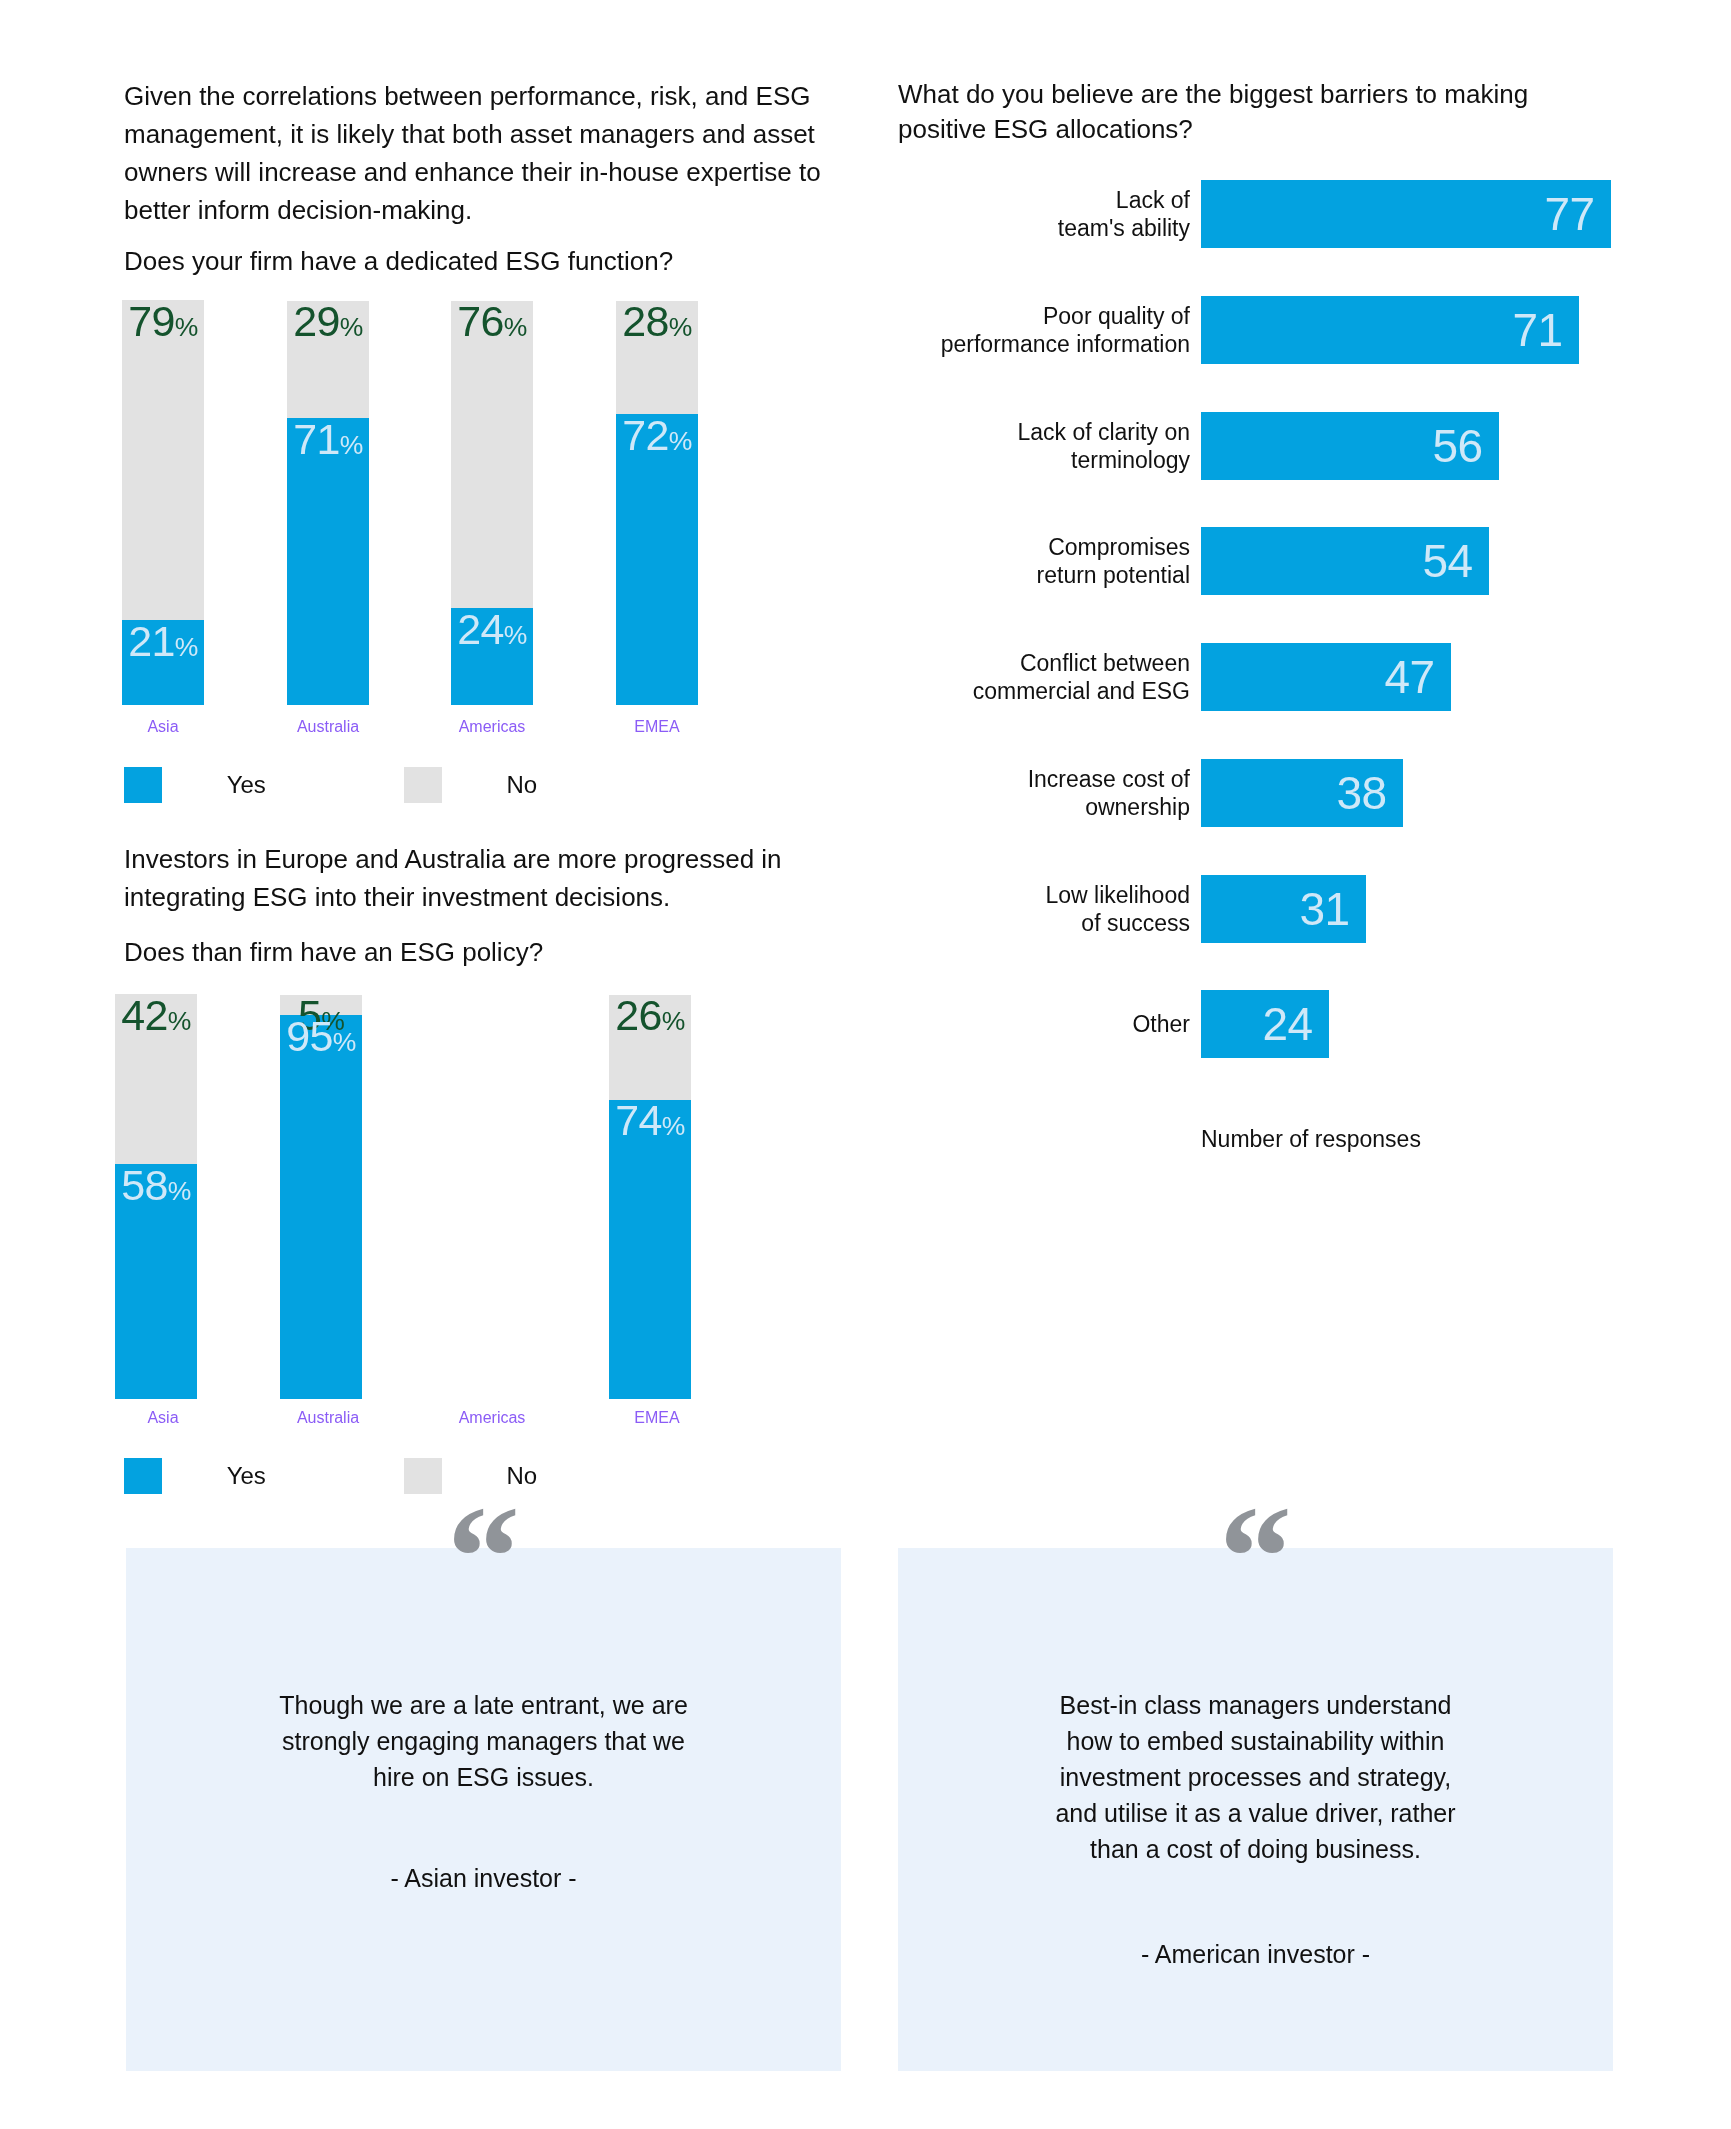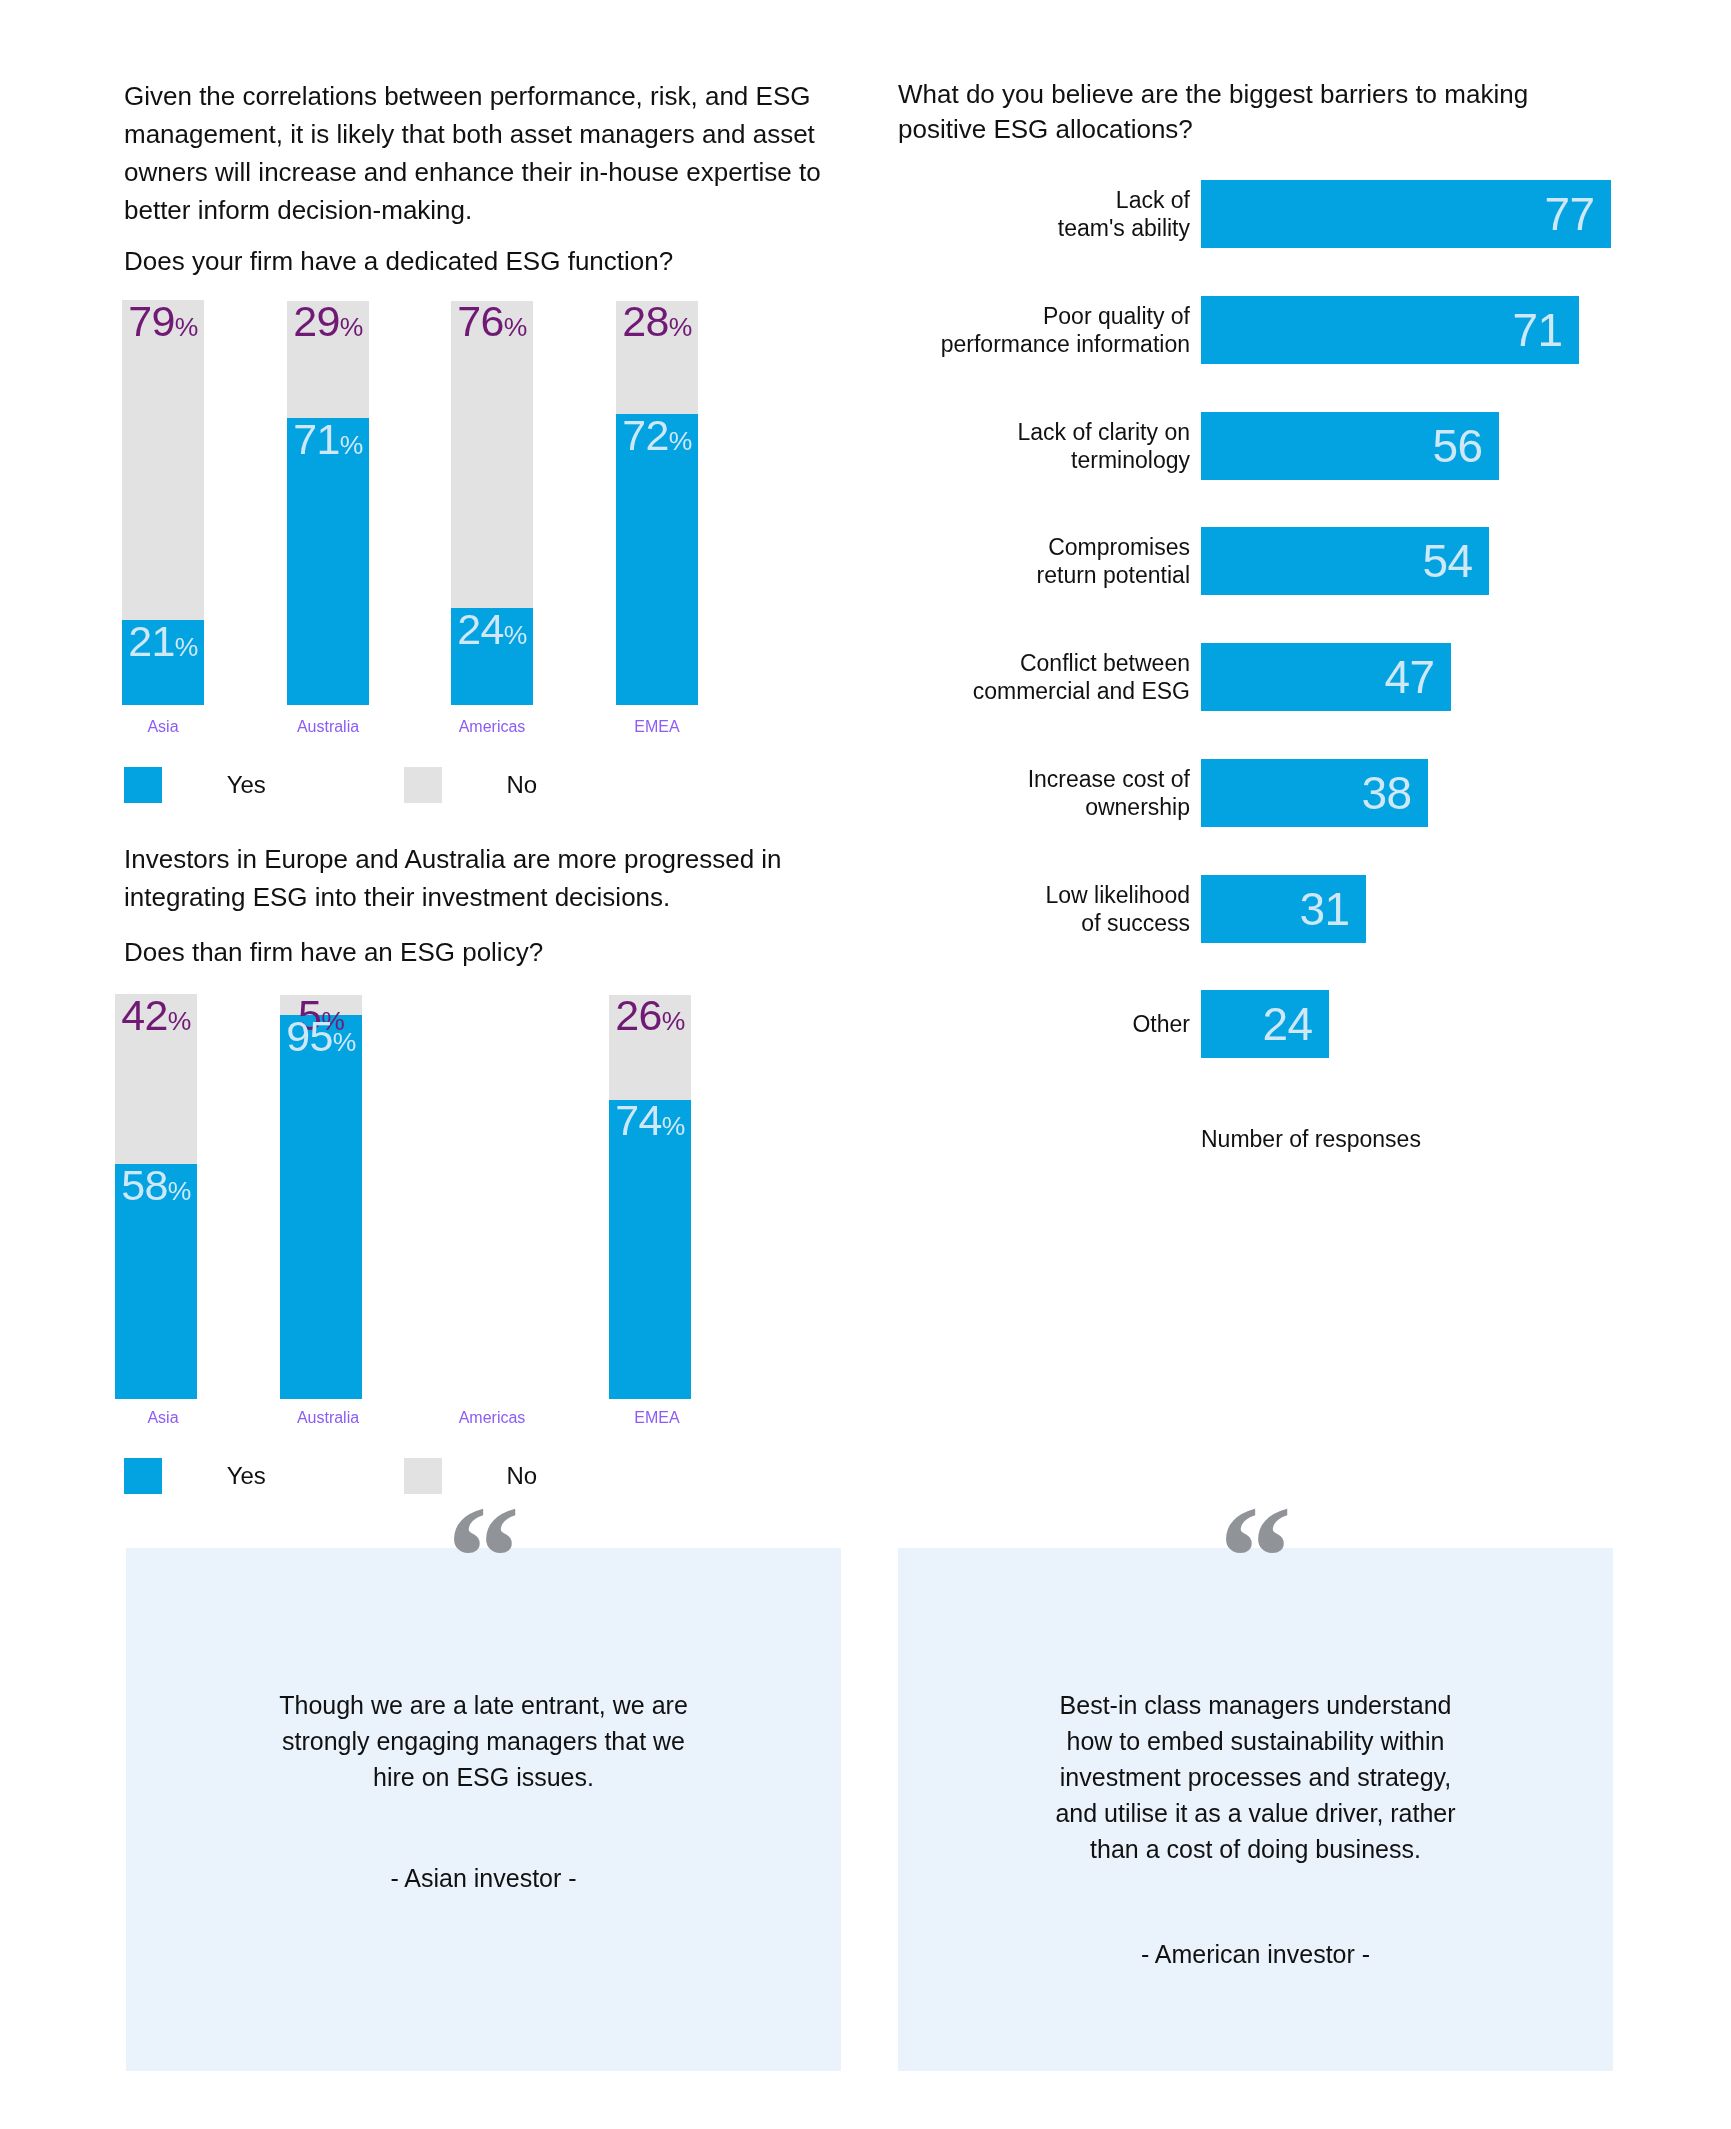--- a/index.html
+++ b/index.html
@@ -22,21 +22,21 @@
   .vchart{position:absolute;}
   .vbar-wrap{position:absolute;bottom:0;width:82px;}
   .seg-no{position:absolute;left:0;width:100%;background:#e2e2e2;}
   .seg-yes{position:absolute;left:0;width:100%;background:#03A2E0;}
   .seg-label{
     position:absolute;left:0;width:100%;text-align:center;
     font-size:43px;line-height:43px;letter-spacing:-0.7px;
     white-space:nowrap;
   }
   .seg-label .pct{font-size:26.5px;}
-  .lab-no{color:#701a75;}
+  .lab-no{color:#14532d;}
   .lab-yes{color:#cfe8f8;}
   .cat-label{
     position:absolute;left:0;width:82px;text-align:center;
     font-size:16px;color:#8b5cf6;white-space:nowrap;
   }
 
   
   .legend{position:absolute;display:flex;align-items:center;gap:48px;}
   .legend .sw{width:38px;height:36px;display:inline-block;}
   .legend .sw.yes{background:#03A2E0;}
@@ -198,21 +198,21 @@
         </div>
       </div>
       <div class="hrow" style="top: 463px; width: 823px;">
         <div class="hrow-label" style="right: 523px;">Conflict between<br>commercial and ESG</div>
         <div class="hbar" style="width: 250px;">
           <div class="hbar-value">47</div>
         </div>
       </div>
       <div class="hrow" style="top: 579px; width: 823px;">
         <div class="hrow-label" style="right: 523px;">Increase cost of<br>ownership</div>
-        <div class="hbar" style="width: 202px; padding-left: 25px;">
+        <div class="hbar" style="width: 202px;">
           <div class="hbar-value">38</div>
         </div>
       </div>
       <div class="hrow" style="top: 695px; width: 823px;">
         <div class="hrow-label" style="right: 523px;">Low likelihood<br>of success</div>
         <div class="hbar" style="width: 165px;">
           <div class="hbar-value">31</div>
         </div>
       </div>
       <div class="hrow" style="top: 810px; width: 823px;">

